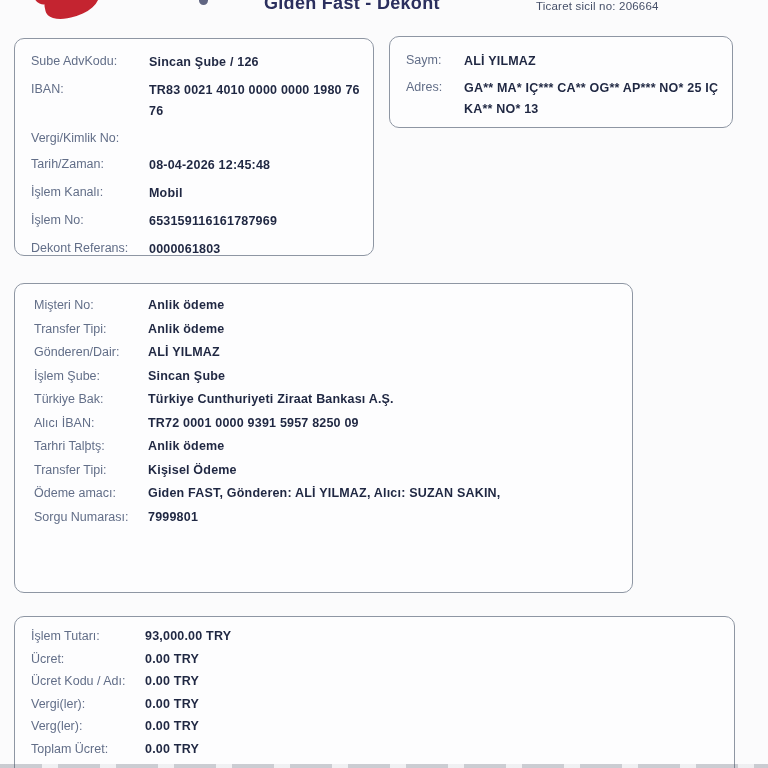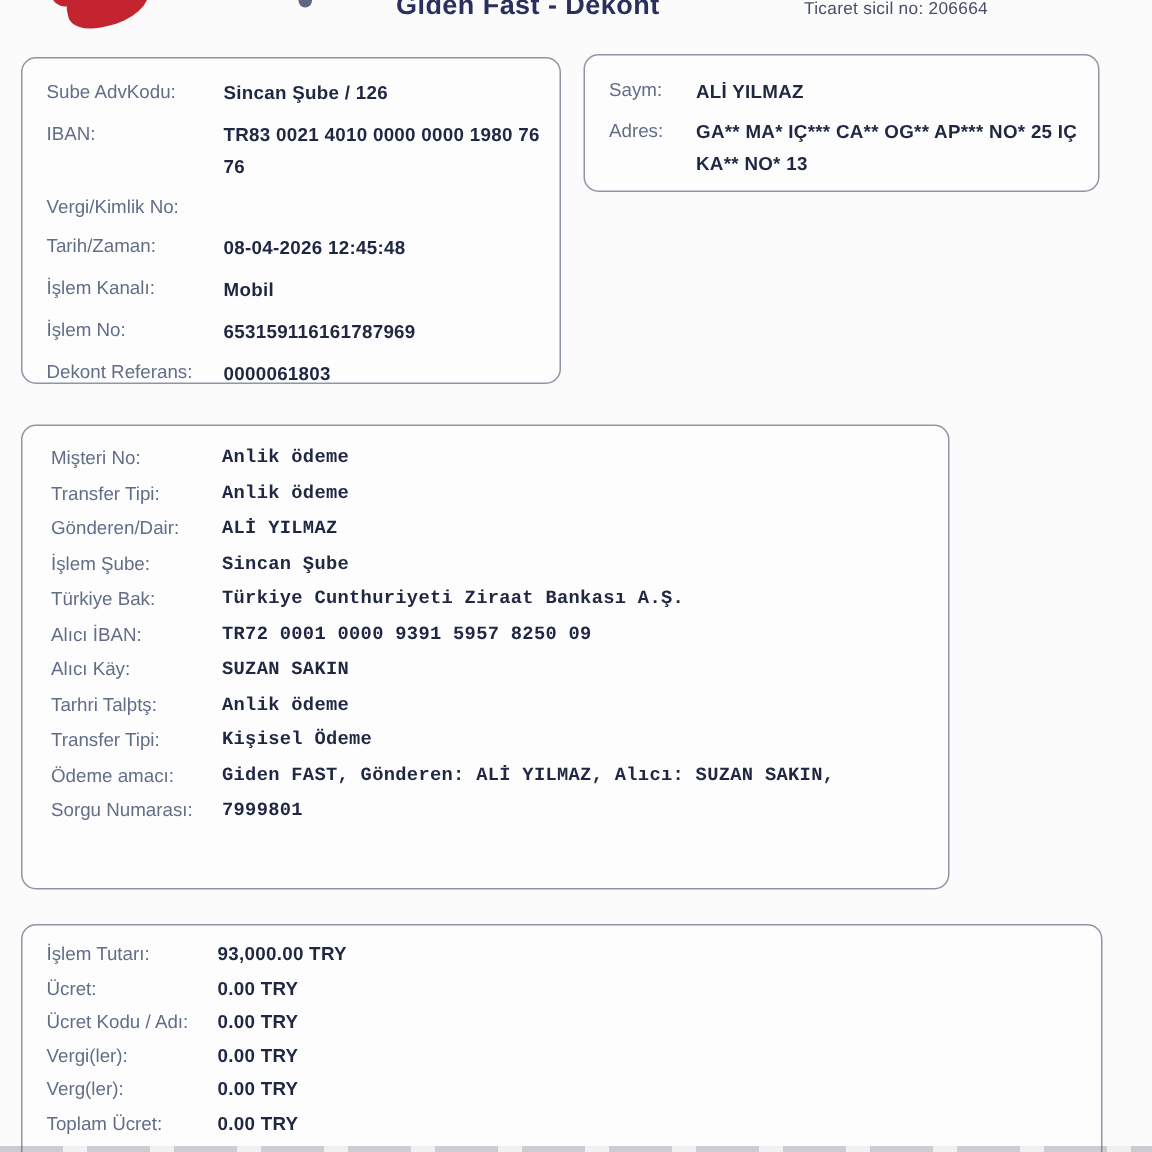--- a/index.html
+++ b/index.html
@@ -61,21 +61,21 @@
     letter-spacing:.2px;
   }
   .box-branch .row{margin-bottom:7px;}
   .box-branch .lbl{width:118px;line-height:19px;}
   .box-branch .val{line-height:21px;max-width:212px;}
   .box-recipient .row{margin-bottom:6px;}
   .box-recipient .lbl{width:58px;line-height:19px;}
   .box-recipient .val{line-height:21px;max-width:258px;}
   .box-transfer .row{margin-bottom:6.5px;}
   .box-transfer .lbl{width:114px;}
-  .box-transfer .val{max-width:570px;font-family:Liberation Mono, monospace;}
+  .box-transfer .val{max-width:570px;}
   .box-amount .row{margin-bottom:5.5px;}
   .box-amount .lbl{width:114px;}
   
   .bottom-strip{
     position:absolute;left:0;bottom:0;width:768px;height:4px;
     background:repeating-linear-gradient(90deg,
       rgba(88,94,110,.30) 0px, rgba(88,94,110,.30) 42px,
       rgba(88,94,110,.08) 42px, rgba(88,94,110,.08) 58px);
   }
 </style>
@@ -150,24 +150,20 @@
       </div>
       <div class="row">
         <span class="lbl">Türkiye Bak:</span>
         <span class="val">Türkiye Cunthuriyeti Ziraat Bankası A.Ş.</span>
       </div>
       <div class="row">
         <span class="lbl">Alıcı İBAN:</span>
         <span class="val">TR72 0001 0000 9391 5957 8250 09</span>
       </div>
       <div class="row">
-        <span class="lbl">Alıcı Käy:</span>
-        <span class="val">SUZAN SAKIN</span>
-      </div>
-      <div class="row">
         <span class="lbl">Tarhri Talþtş:</span>
         <span class="val">Anlik ödeme</span>
       </div>
       <div class="row">
         <span class="lbl">Transfer Tipi:</span>
         <span class="val">Kişisel Ödeme</span>
       </div>
       <div class="row">
         <span class="lbl">Ödeme amacı:</span>
         <span class="val">Giden FAST, Gönderen: ALİ YILMAZ, Alıcı: SUZAN SAKIN,</span>

